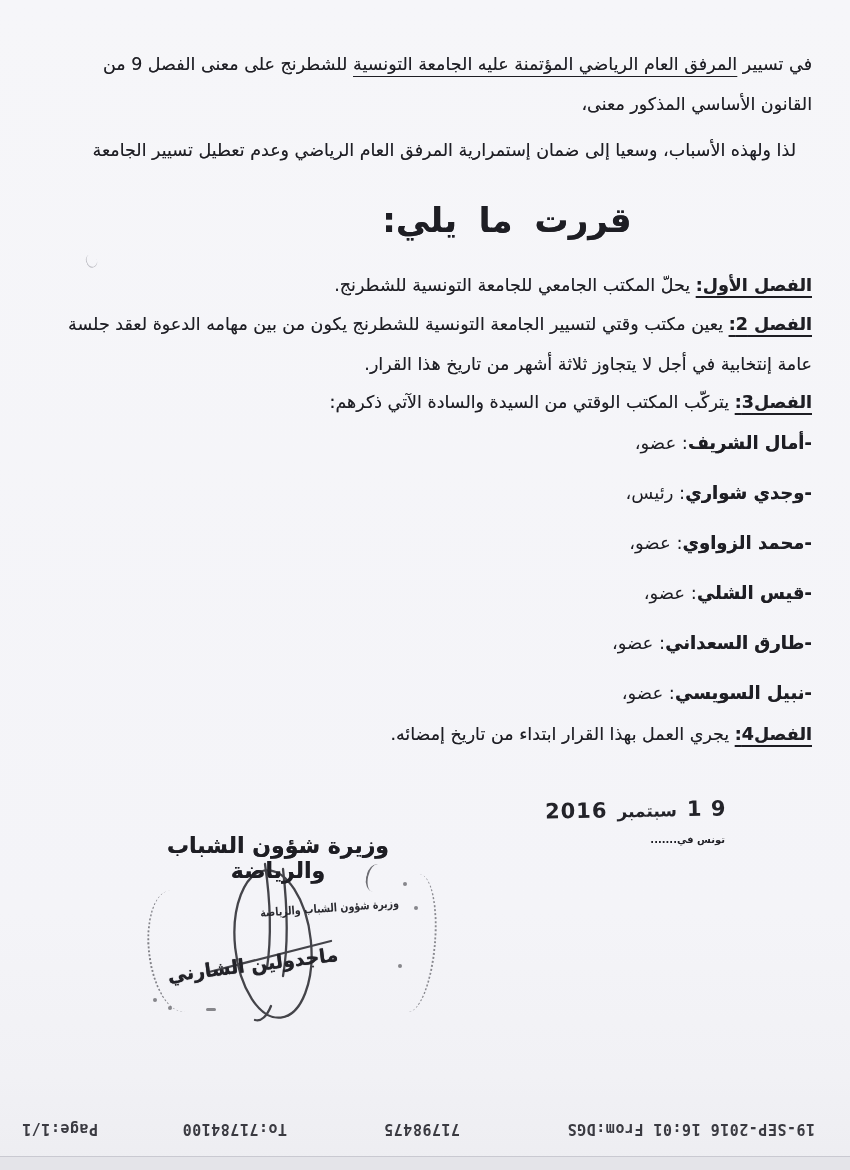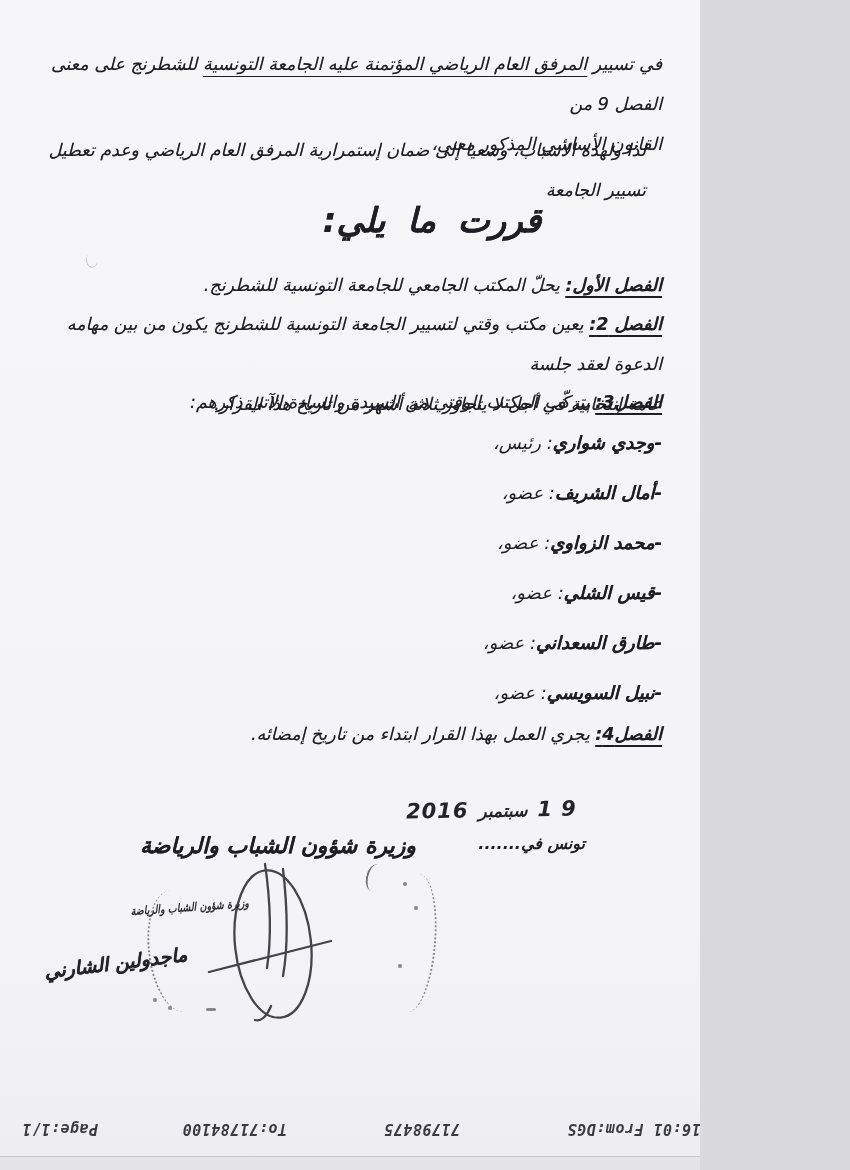--- a/index.html
+++ b/index.html
@@ -1,19 +1,19 @@
 <!DOCTYPE html>
 <html lang="ar"><head>
 <meta charset="utf-8">
 <style>
   html,body{margin:0;padding:0;background:#dadade;}
   .sheet{
-    position:relative;width:700px;height:1170px;overflow:hidden;
+    position:relative;width:850px;height:1170px;overflow:hidden;
     background:linear-gradient(180deg,#f6f6f9 0%,#f4f4f8 78%,#f1f1f5 92%,#ededf1 100%);
-    font-family:"DejaVu Sans",sans-serif;color:#1e1e24;direction:rtl;font-style:italic;
+    font-family:"DejaVu Sans",sans-serif;color:#1e1e24;direction:rtl;
   }
   .abs{position:absolute;}
   
   .para{right:38px;left:38px;text-align:right;font-size:17.5px;line-height:40px;
         letter-spacing:0;text-shadow:0 0 .4px rgba(30,30,36,.55);}
   .u-seg{text-decoration:underline;text-underline-offset:6px;text-decoration-thickness:1.4px;}
   .indent{padding-right:16px;}
   
   .decision{right:0;left:0;text-align:center;font-size:34px;font-weight:bold;
             word-spacing:10px;transform:translateX(82px);
@@ -22,21 +22,21 @@
   .art-label{font-weight:bold;text-decoration:underline;text-underline-offset:5px;text-decoration-thickness:1.6px;}
   
   .members{right:38px;left:38px;text-align:right;font-size:18px;line-height:50px;}
   .member-name{font-weight:bold;text-shadow:0 0 .5px rgba(20,20,26,.8);}
   .member-role{font-weight:normal;}
   
   .date-stamp{top:798px;right:123px;display:flex;direction:ltr;align-items:baseline;gap:10px;
               font-weight:bold;transform:rotate(-1deg);color:#232329;}
   .date-year,.date-day{font-size:21px;letter-spacing:1px;}
   .date-month{font-size:17px;font-weight:bold;}
-  .place-line{top:834px;right:115px;font-size:16px;font-weight:600;letter-spacing:.5px;}
+  .place-line{top:834px;right:125px;font-size:10px;font-weight:600;letter-spacing:.5px;}
   
   .minister-title{top:833px;left:128px;width:300px;text-align:center;font-size:22px;
                   font-weight:bold;text-shadow:0 0 .6px rgba(20,20,26,.85);}
   .stamp-title{top:896px;right:452px;font-size:11.5px;font-weight:bold;white-space:nowrap;
                transform:rotate(-4deg) scaleX(.82);transform-origin:right top;color:#2b2b31;}
   .stamp-name{top:943px;right:514px;font-size:19px;font-weight:bold;white-space:nowrap;
               transform:rotate(-7deg);transform-origin:right top;color:#222228;
               text-shadow:0 0 .7px rgba(20,20,26,.9);}
   .arc{border-radius:50%;}
   .arc-left{left:148px;top:890px;width:56px;height:122px;border-left:2px dotted #5d5d64;
@@ -85,22 +85,22 @@
   <div class="abs para" style="top:304px;">
     <div><span class="art-label">الفصل 2:</span><span> يعين مكتب وقتي لتسيير الجامعة التونسية للشطرنج يكون من بين مهامه الدعوة لعقد جلسة</span></div>
     <div>عامة إنتخابية في أجل لا يتجاوز ثلاثة أشهر من تاريخ هذا القرار.</div>
   </div>
 
   <div class="abs para" style="top:382px;">
     <span class="art-label">الفصل3:</span><span> يتركّب المكتب الوقتي من السيدة والسادة الآتي ذكرهم:</span>
   </div>
 
   <div class="abs members" style="top:418px;">
+    <div><span class="member-name">-أمال الشريف</span><span class="member-role">: عضو،</span></div>
     <div><span class="member-name">-وجدي شواري</span><span class="member-role">: رئيس،</span></div>
-    <div><span class="member-name">-أمال الشريف</span><span class="member-role">: عضو،</span></div>
     <div><span class="member-name">-محمد الزواوي</span><span class="member-role">: عضو،</span></div>
     <div><span class="member-name">-قيس الشلي</span><span class="member-role">: عضو،</span></div>
     <div><span class="member-name">-طارق السعداني</span><span class="member-role">: عضو،</span></div>
     <div><span class="member-name">-نبيل السويسي</span><span class="member-role">: عضو،</span></div>
   </div>
 
   <div class="abs para" style="top:714px;">
     <span class="art-label">الفصل4:</span><span> يجري العمل بهذا القرار ابتداء من تاريخ إمضائه.</span>
   </div>
 

